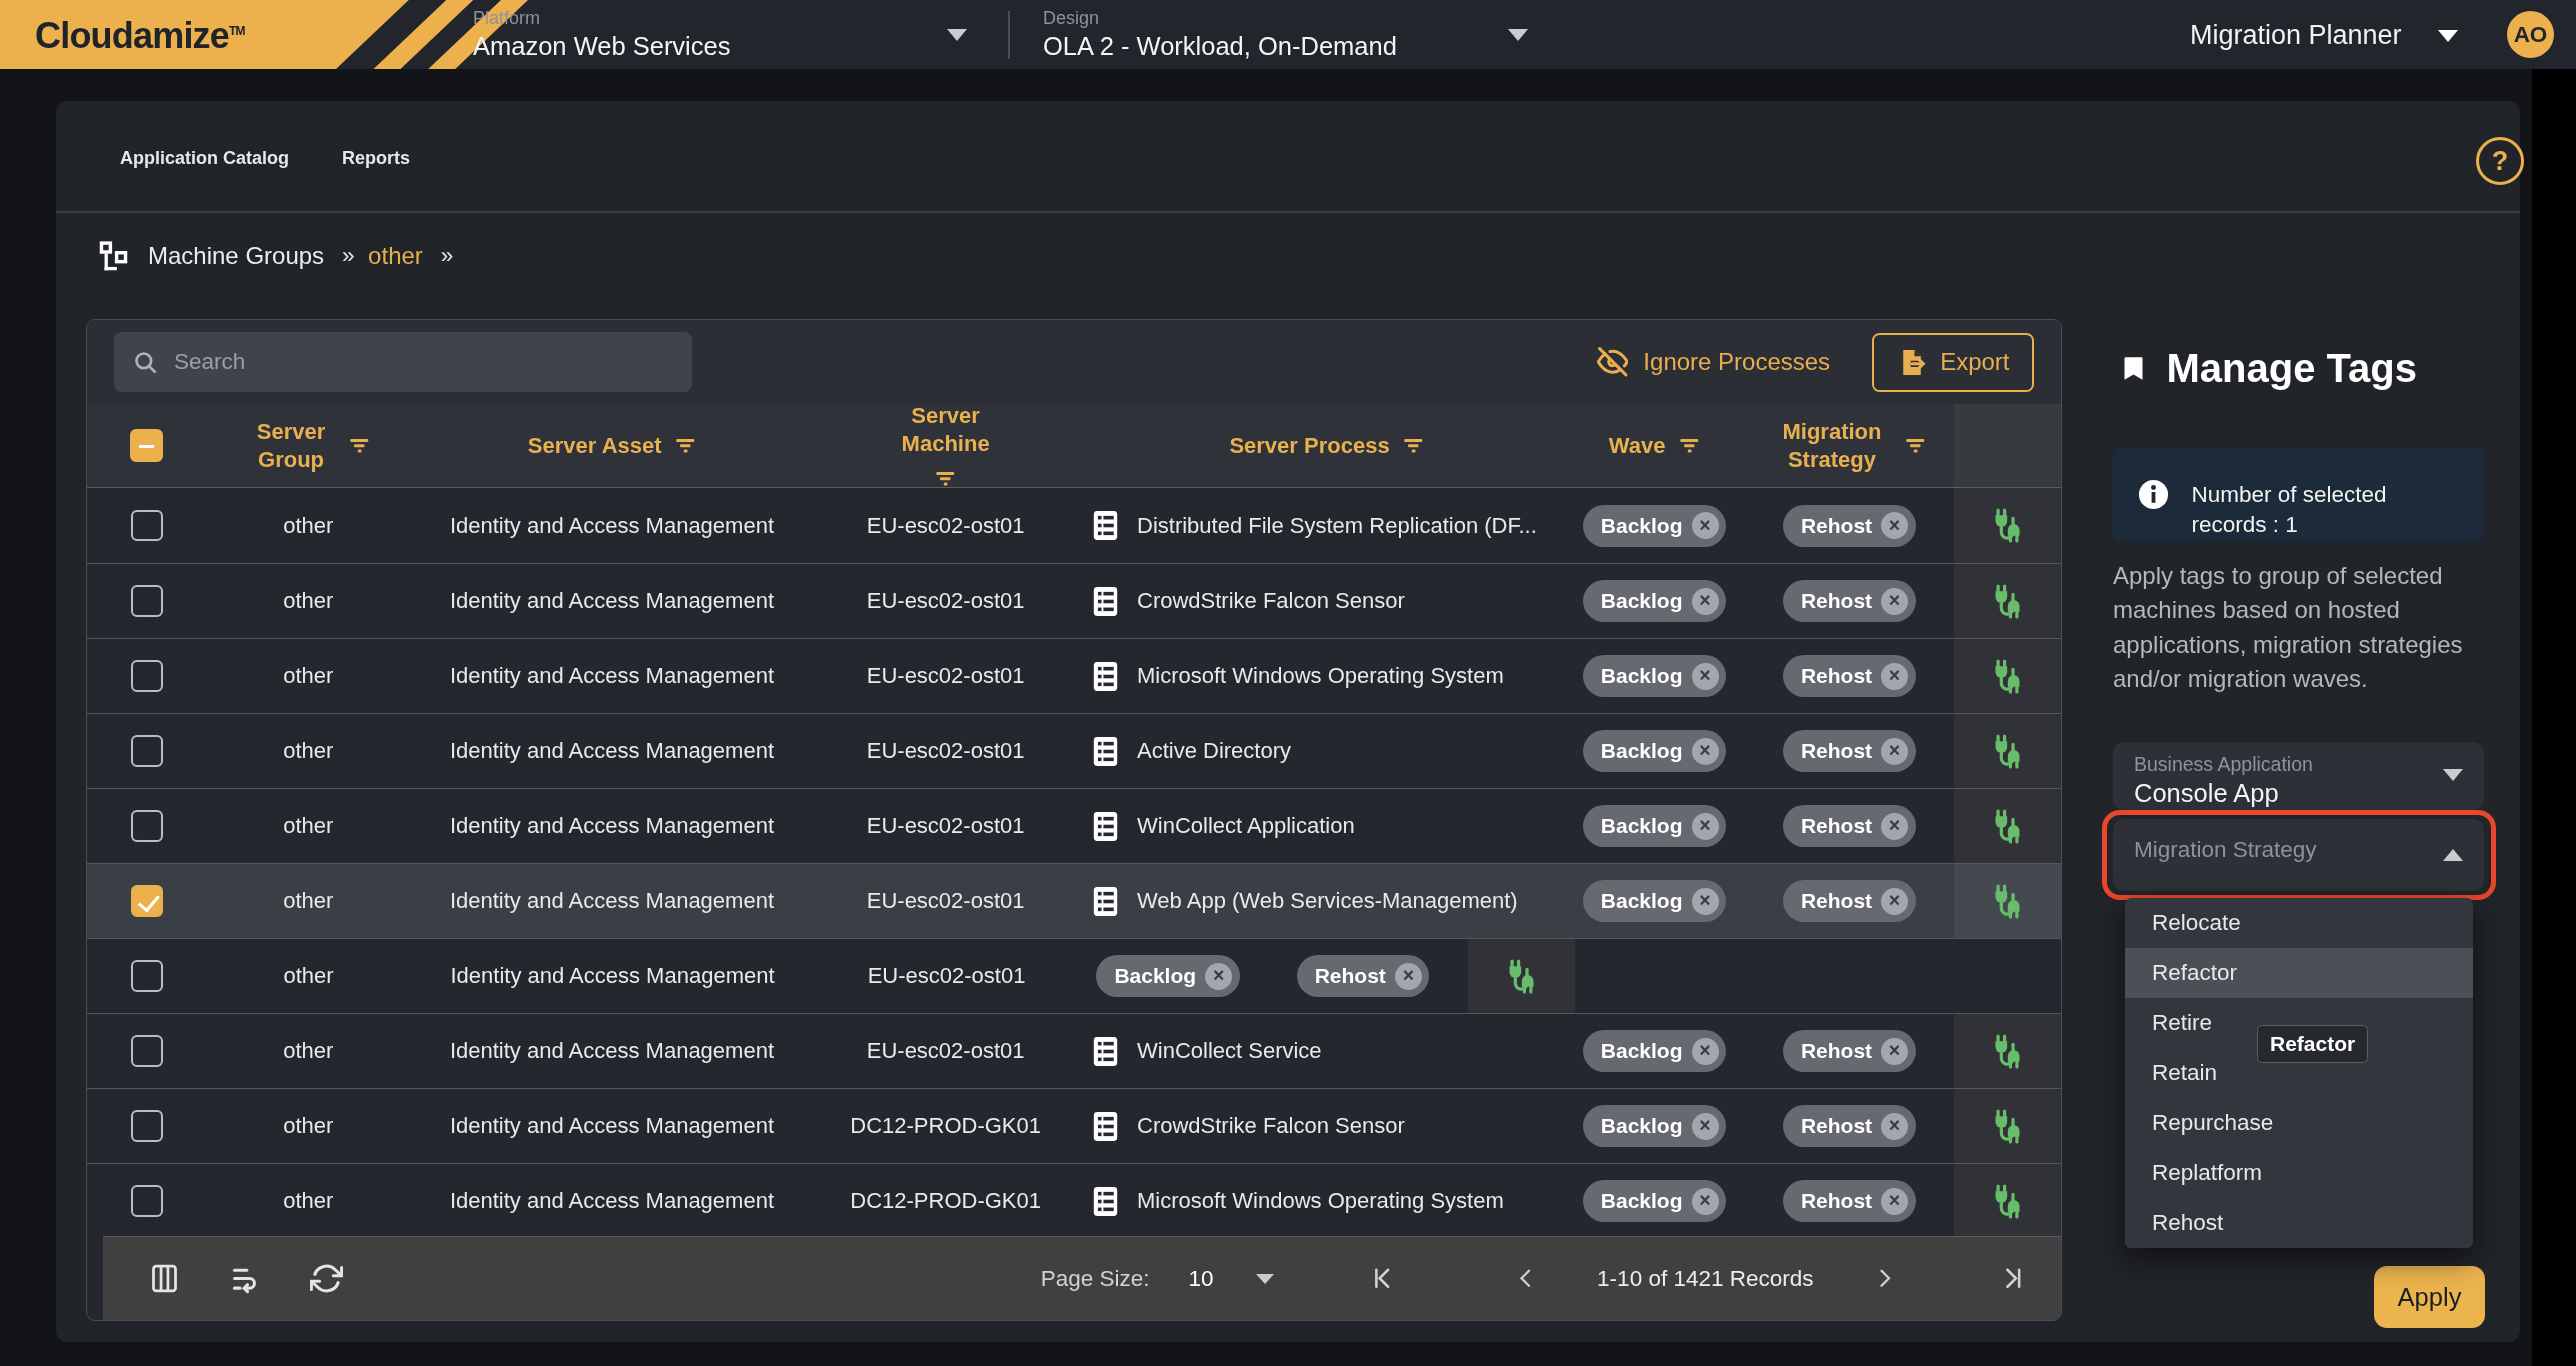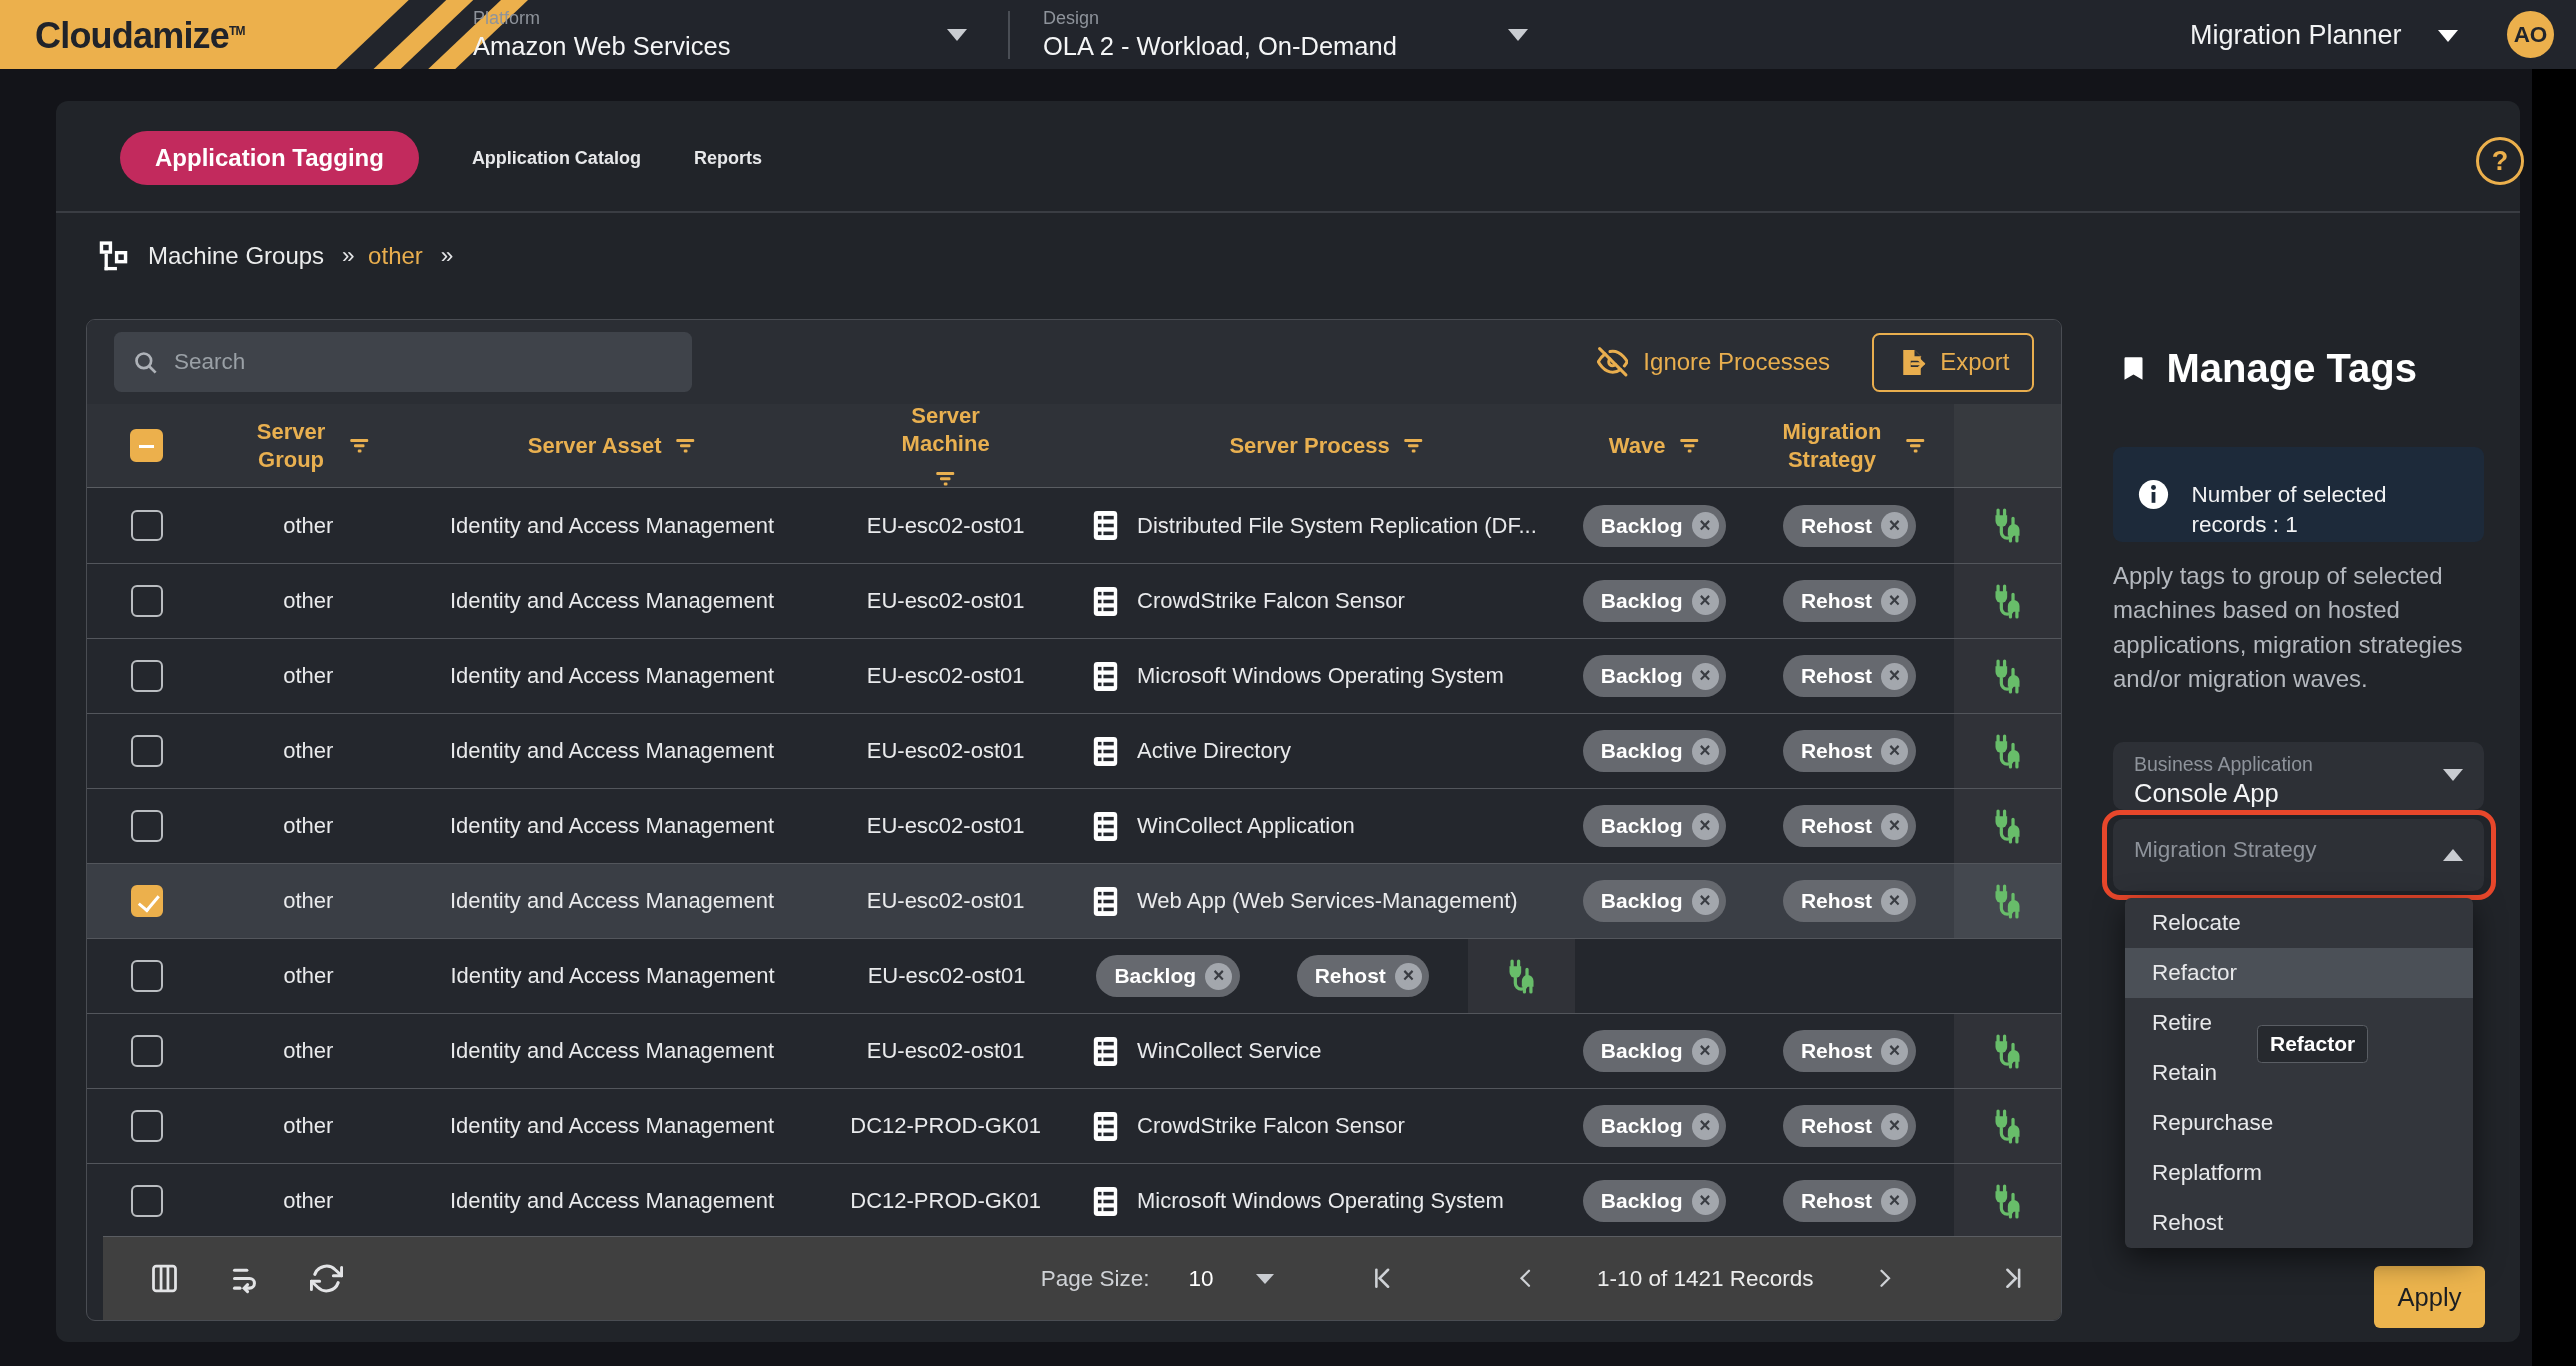--- a/index.html
+++ b/index.html
@@ -114,21 +114,21 @@
                  border:5.3px solid #e8472b; border-radius:18px; pointer-events:none; }
   .dd-menu { position:absolute; left:32px; top:579px; width:348px; height:350px; background:#33363c;
              border-radius:6px; box-shadow:0 10.5px 30px rgba(0,0,0,.55); overflow:hidden; z-index:5; }
   .dd-opt { height:50px; display:flex; align-items:center; padding-left:27px; color:#e8e9eb;
             font-size:22.5px; cursor:pointer; }
   .dd-opt.hl { background:#4b5057; }
   .tooltip { position:absolute; left:164px; top:706px; min-width:89px; height:38px; background:#26292e;
              border:1.5px solid #5a5e64; border-radius:4.5px; color:#fff; font-size:21px; font-weight:700;
              display:flex; align-items:center; justify-content:center; padding:0 12px; z-index:6; }
   .apply-btn { position:absolute; left:281px; top:947px; width:111px; height:62px; background:#ecb44d;
-               border-radius:6px; color:#1c1e22; font-size:25.5px; font-weight:500; border:none;
+               border-radius:13px; color:#1c1e22; font-size:25.5px; font-weight:500; border:none;
                display:flex; align-items:center; justify-content:center; cursor:pointer; z-index:4; }
   svg { display:block; }
 </style>
 </head>
 <body>
 
 <div class="topbar">
   <div class="logo-wrap">
     <svg width="540" height="69" viewBox="0 0 720 92">
       <polygon points="0,0 545,0 448,92 0,92" fill="#ecb04c"></polygon>
@@ -154,21 +154,20 @@
   <div class="app-switcher">Migration Planner</div>
   <div class="caret-dn" style="left:2438px; top:30px; border-top-color:#fff;"></div>
   <div class="avatar">AO</div>
 </div>
 
 <div class="right-gutter"></div>
 
 <div class="card">
 
   <div class="tabs-row">
-    <div class="tab-pill">Application Tagging</div>
     <div class="tab-plain">Application Catalog</div>
     <div class="tab-plain">Reports</div>
   </div>
   <div class="help-btn">?</div>
   <div class="tabs-divider"></div>
 
   <div class="breadcrumb">
     <svg width="33" height="35" viewBox="0 0 24 24">
       <rect x="2" y="1" width="9" height="9" fill="#fff"></rect>
       <rect x="4.5" y="3.5" width="4" height="4" fill="#22252c"></rect>

